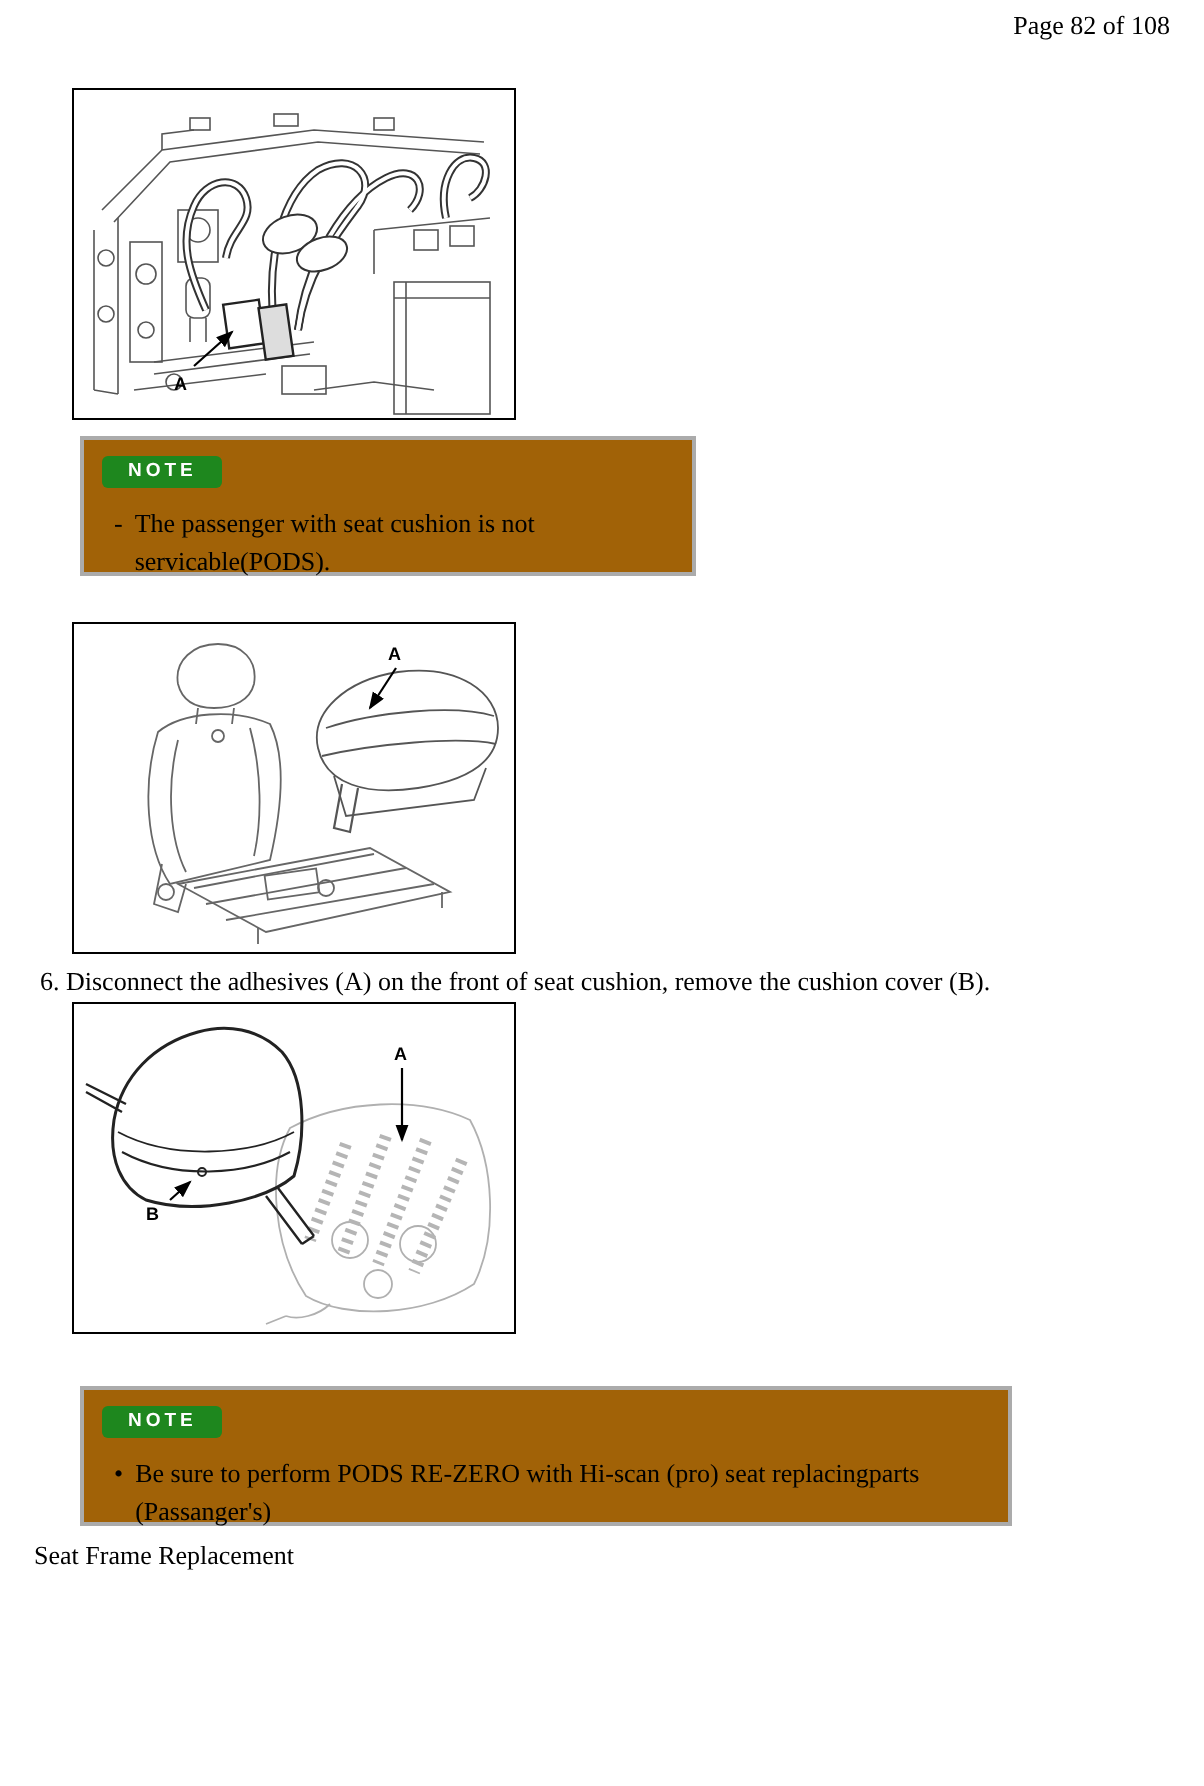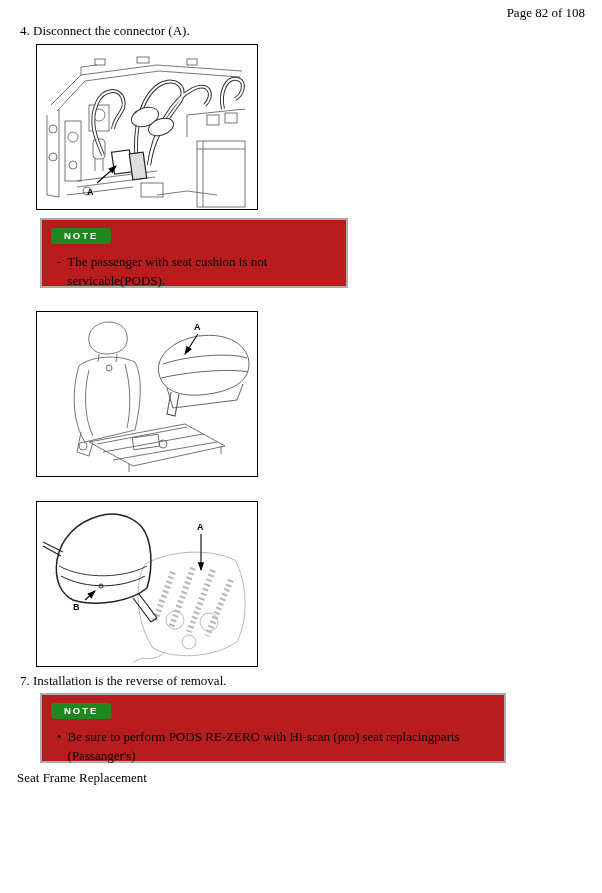--- a/index.html
+++ b/index.html
@@ -25,21 +25,21 @@
     position:absolute; left:36px;
     width:222px; height:166px;
     border:1px solid #000;
     background:#fff;
   }
   .figure-box svg { display:block; }
 
   .note-box {
     position:absolute; left:40px;
     border:2px solid #ababab;
-    background:#b91c1c;
+    background:#a16207;
   }
   .note-badge {
     display:inline-block;
     margin:8px 0 0 9px;
     padding:2px 13px 3px 13px;
     border-radius:3px;
     background:#1e871e;
     color:#fff;
     font-family:"Liberation Sans", sans-serif;
     font-size:9.5px; font-weight:bold; letter-spacing:2px;
@@ -62,24 +62,20 @@
     font-size:9px; font-weight:bold; fill:#000;
   }
 </style>
 </head>
 <body>
 
 <div class="page">
 
   <div class="page-indicator">Page 82 of 108</div>
 
-  <div class="step" style="top:23px">
-    <span>4.</span>
-    <span>Disconnect the connector (A).</span>
-  </div>
 
   <figure class="figure-box" style="top:44px">
     <svg width="220" height="164" viewBox="0 0 220 164">
       <defs>
         <marker id="ar1" markerWidth="9" markerHeight="8" refX="7" refY="3" orient="auto">
           <path d="M0,0 L8,3 L0,6 Z" fill="#000"></path>
         </marker>
       </defs>
       <g stroke="#555" fill="none" stroke-width="0.8">
         <path d="M14,60 L44,30 L120,20 L205,26"></path>
@@ -169,20 +165,24 @@
         <path d="M126,52 C150,44 190,40 210,46"></path>
         <path d="M124,66 C150,60 192,56 211,60"></path>
         <path d="M130,76 L136,96 L200,88 L206,72"></path>
         <path d="M134,80 L130,102 L138,104 L142,82" stroke-width="1.1"></path>
       </g>
       <line x1="161" y1="22" x2="148" y2="42" stroke="#000" stroke-width="1.1" marker-end="url(#ar2)"></line>
       <text class="fig-label" x="157" y="18">A</text>
     </svg>
   </figure>
 
+  <div class="step" style="top:483px">
+    <span>6.</span>
+    <span>Disconnect the adhesives (A) on the front of seat cushion, remove the cushion cover (B).</span>
+  </div>
 
   <figure class="figure-box" style="top:501px">
     <svg width="220" height="164" viewBox="0 0 220 164">
       <defs>
         <marker id="ar3" markerWidth="9" markerHeight="8" refX="7" refY="3" orient="auto">
           <path d="M0,0 L8,3 L0,6 Z" fill="#000"></path>
         </marker>
       </defs>
       <g stroke="#b0b0b0" fill="none" stroke-width="0.9">
         <path d="M108,62 C134,48 172,46 198,58 C210,80 212,116 200,140 C176,156 136,158 116,146 C100,122 96,84 108,62 Z"></path>
@@ -205,24 +205,20 @@
         <path d="M6,40 L26,50 M6,44 L24,54" stroke-width="1.2"></path>
         <path d="M96,96 L114,120 M102,92 L120,116 M114,120 L120,116" stroke-width="1.2"></path>
       </g>
       <line x1="164" y1="32" x2="164" y2="68" stroke="#000" stroke-width="1.1" marker-end="url(#ar3)"></line>
       <text class="fig-label" x="160" y="28">A</text>
       <line x1="48" y1="98" x2="58" y2="89" stroke="#000" stroke-width="1.1" marker-end="url(#ar3)"></line>
       <text class="fig-label" x="36" y="108">B</text>
     </svg>
   </figure>
 
-  <div class="step" style="top:673px">
-    <span>7.</span>
-    <span>Installation is the reverse of removal.</span>
-  </div>
 
   <aside class="note-box" style="top:693px;width:466px;height:70px">
     <span class="note-badge">NOTE</span>
     <div class="note-body">
       <span class="note-bullet">•</span>
       <span class="note-text" style="max-width:425px">Be sure to perform PODS RE-ZERO with Hi-scan (pro) seat replacingparts (Passanger's)</span>
     </div>
   </aside>
 
   <div class="footer-heading">Seat Frame Replacement</div>

